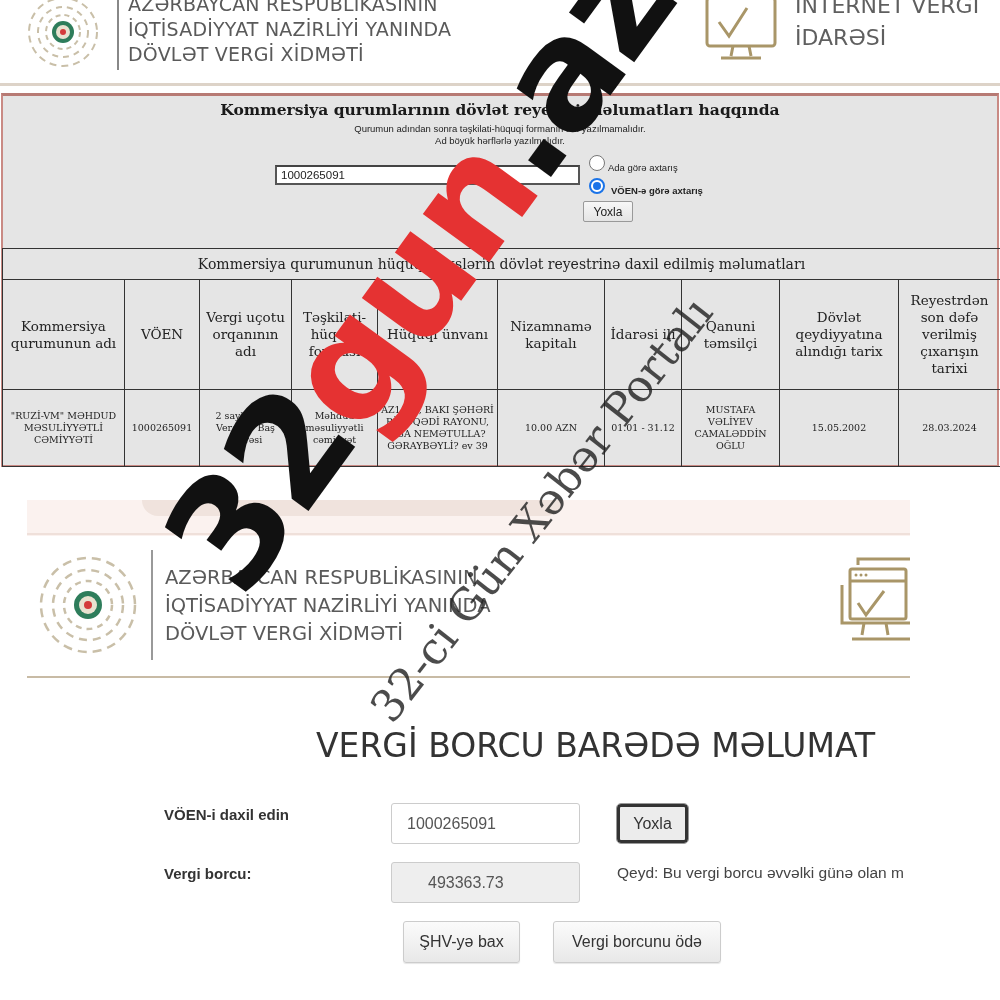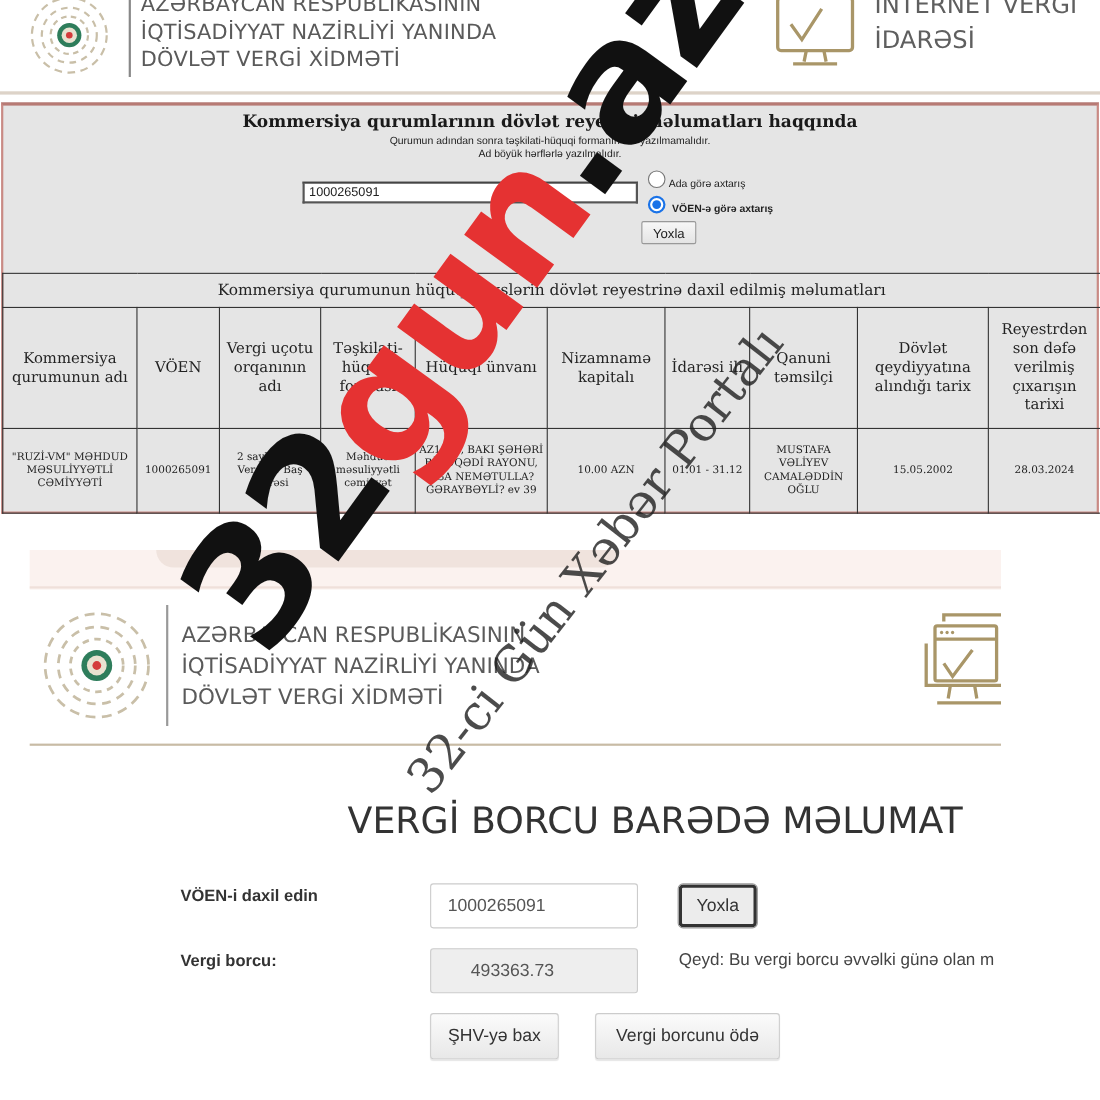--- a/index.html
+++ b/index.html
@@ -53,21 +53,21 @@
 
   .debt-title { position: absolute; left: 316px; top: 726px; font-family: "DejaVu Sans", sans-serif; font-size: 33px; color: #333; letter-spacing: 0px; white-space: nowrap; }
   .lbl { position: absolute; font-size: 15px; color: #333; font-weight: bold; white-space: nowrap; }
   .lbl-voen { left: 164px; top: 806px; }
   .lbl-debt { left: 164px; top: 865px; }
   .f-input { position: absolute; left: 391px; width: 189px; height: 41px; border: 1px solid #ccc; border-radius: 3px; background: #fff; font-size: 16px; color: #555; padding: 0 15px; font-family: "Liberation Sans", sans-serif; }
   .f-voen { top: 803px; }
   .f-debt { top: 862px; background: #eee; color: #555; padding-left: 36px; }
   .yoxla2 { position: absolute; left: 617px; top: 804px; width: 71px; height: 39px; border: 3px solid #333; outline: 1px solid #999; border-radius: 4px; background: #ececec; font-size: 16px; color: #333; font-family: "Liberation Sans", sans-serif; }
   .note { position: absolute; left: 617px; top: 864px; width: 293px; overflow: hidden; white-space: nowrap; font-size: 15.5px; color: #444; }
-  .btn2 { position: absolute; top: 921px; height: 42px; border: 1px solid #ccc; border-radius: 3px; background: linear-gradient(#fbfbfb, #e8e8e8); font-size: 16px; color: #333; font-family: "Liberation Sans", sans-serif; box-shadow: 0 1px 1px rgba(0,0,0,0.1); }
+  .btn2 { position: absolute; top: 921px; height: 42px; border: 1px solid #ccc; border-radius: 3px; background: linear-gradient(#fbfbfb, #e8e8e8); font-size: 16px; color: #333; font-family: "Liberation Sans", sans-serif; box-shadow: 0 1px 1px rgba(0,0,0,0.1); margin-left: 12px; }
   .b-shv { left: 391px; width: 117px; }
   .b-pay { left: 541px; width: 168px; }
 
   
   .wm { position: absolute; left: 0; top: 0; width: 1000px; height: 1000px; pointer-events: none; }
   .wm .big { position: absolute; left: 130px; top: 520px; transform-origin: 0 0; transform: rotate(-54deg); font-family: "DejaVu Sans", sans-serif; font-weight: bold; font-size: 150px; white-space: nowrap; letter-spacing: -4px; }
   .wm .big .blk { color: #111; }
   .wm .big .red { color: #e53232; }
   .wm .small { position: absolute; left: 360px; top: 700px; transform-origin: 0 0; transform: rotate(-52deg); font-family: "DejaVu Serif", serif; font-size: 44px; color: rgba(30,30,30,0.8); white-space: nowrap; }
 </style>

